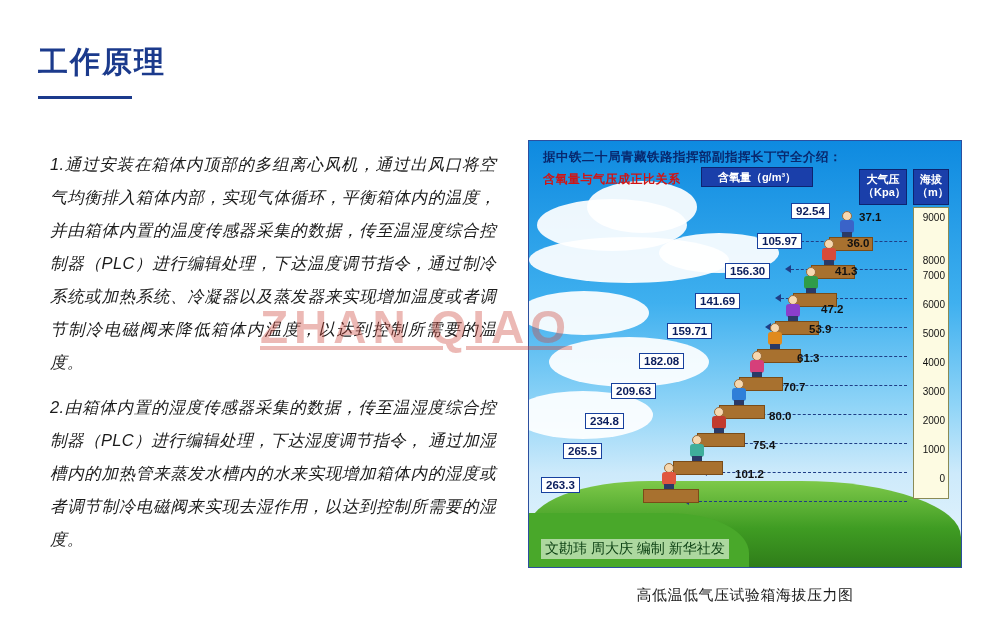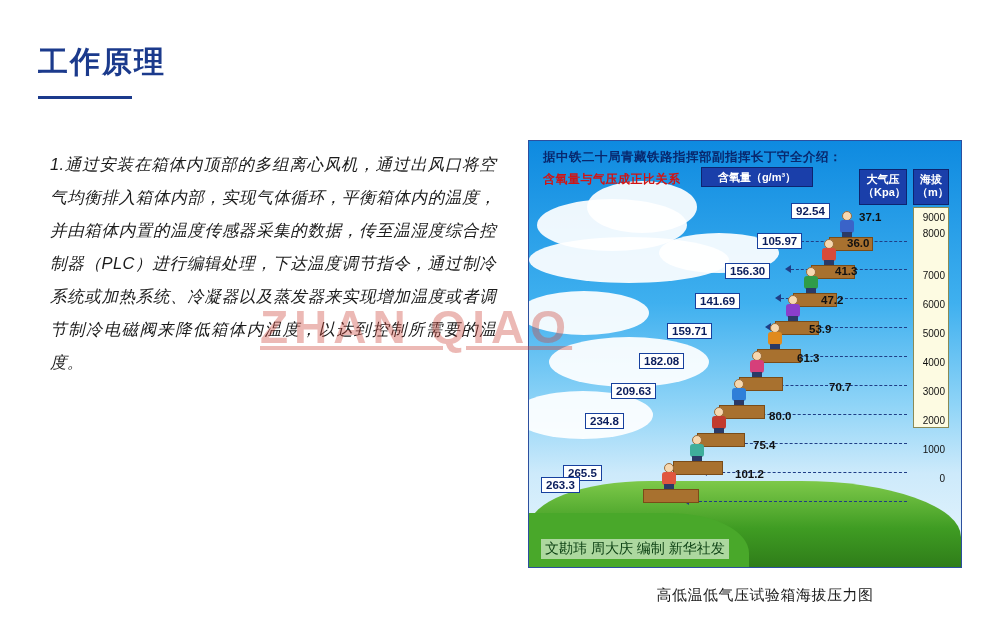--- a/index.html
+++ b/index.html
@@ -152,21 +152,21 @@
     width: 36px;
     height: 36px;
     padding-top: 3px;
   }
   
   .alt-axis {
     position: absolute;
     left: 384px;
     top: 66px;
     width: 36px;
-    height: 221px;
+    height: 292px;
     background: #fdfbe2;
     border: 1px solid #8a8a55;
     box-sizing: border-box;
   }
   .alt-tick {
     position: absolute;
     right: 3px;
     font-size: 10px;
     color: #111111;
     text-align: right;
@@ -270,41 +270,42 @@
     font-size: 46px;
     font-weight: bold;
     color: rgba(205, 70, 60, 0.38);
     letter-spacing: 6px;
     pointer-events: none;
     white-space: nowrap;
     text-decoration: underline;
   }
   .figure-caption {
     position: absolute;
-    left: 548px;
+    left: 528px;
     top: 586px;
     width: 434px;
     text-align: center;
     font-size: 15px;
     color: #1b1b1b;
     letter-spacing: 0.5px;
   }
 </style>
 </head>
 <body>
 
 <div class="page">
 
   <div class="heading-wrap">
     <h1 class="heading-title">工作原理</h1>
     <div class="heading-rule"></div>
   </div>
 
   <div class="body-text">
     <p>1.通过安装在箱体内顶部的多组离心风机，通过出风口将空气均衡排入箱体内部，实现气体循环，平衡箱体内的温度，并由箱体内置的温度传感器采集的数据，传至温湿度综合控制器（PLC）进行编辑处理，下达温度调节指令，通过制冷系统或加热系统、冷凝器以及蒸发器来实现增加温度或者调节制冷电磁阀来降低箱体内温度，以达到控制所需要的温度。</p>
+    <p>2.由箱体内置的湿度传感器采集的数据，传至温湿度综合控制器（PLC）进行编辑处理，下达湿度调节指令， 通过加湿槽内的加热管来蒸发水槽内的水来实现增加箱体内的湿度或者调节制冷电磁阀来实现去湿作用，以达到控制所需要的湿度。</p>
   </div>
 
   <div class="figure">
     <div class="chart">
 
       <div class="cloud" style="left:8px; top:58px; width:150px; height:52px;"></div>
       <div class="cloud" style="left:58px; top:40px; width:110px; height:52px;"></div>
       <div class="cloud" style="left:0px; top:96px; width:200px; height:46px;"></div>
       <div class="cloud" style="left:130px; top:92px; width:120px; height:40px;"></div>
       <div class="cloud" style="left:-10px; top:150px; width:130px; height:44px;"></div>
@@ -316,21 +317,21 @@
 
       <div class="chart-title">据中铁二十局青藏铁路指挥部副指挥长丁守全介绍：</div>
       <div class="chart-subtitle">含氧量与气压成正比关系</div>
 
       <div class="hdr-box hdr-oxygen">含氧量（g/m³）</div>
       <div class="hdr-box hdr-press">大气压（Kpa）</div>
       <div class="hdr-box hdr-alt">海拔（m）</div>
 
       <div class="alt-axis">
         <div class="alt-tick" style="top:4px;">9000</div>
-        <div class="alt-tick" style="top:20px;padding-left:20px;">8000</div>
+        <div class="alt-tick" style="top:47px;padding-left:20px;">8000</div>
         <div class="alt-tick" style="top:62px;">7000</div>
         <div class="alt-tick" style="top:91px;">6000</div>
         <div class="alt-tick" style="top:120px;">5000</div>
         <div class="alt-tick" style="top:149px;">4000</div>
         <div class="alt-tick" style="top:178px;">3000</div>
         <div class="alt-tick" style="top:207px;">2000</div>
         <div class="alt-tick" style="top:236px;">1000</div>
         <div class="alt-tick" style="top:265px;">0</div>
       </div>
 
@@ -421,30 +422,30 @@
       </div>
 
       <div class="ox-label" style="left:262px; top:62px;">92.54</div>
       <div class="ox-label" style="left:228px; top:92px;">105.97</div>
       <div class="ox-label" style="left:196px; top:122px;">156.30</div>
       <div class="ox-label" style="left:166px; top:152px;">141.69</div>
       <div class="ox-label" style="left:138px; top:182px;">159.71</div>
       <div class="ox-label" style="left:110px; top:212px;">182.08</div>
       <div class="ox-label" style="left:82px;  top:242px;text-align:center;">209.63</div>
       <div class="ox-label" style="left:56px;  top:272px;">234.8</div>
-      <div class="ox-label" style="left:34px;  top:302px;margin-top:22px;">265.5</div>
+      <div class="ox-label" style="left:34px;  top:302px;">265.5</div>
       <div class="ox-label" style="left:12px;  top:336px;">263.3</div>
 
       <div class="pr-label" style="left:330px; top:70px;">37.1</div>
       <div class="pr-label" style="left:318px; top:96px;">36.0</div>
       <div class="pr-label" style="left:306px; top:124px;">41.3</div>
-      <div class="pr-label" style="left:292px; top:153px;text-align:right;">47.2</div>
+      <div class="pr-label" style="left:292px; top:162px;text-align:right;">47.2</div>
       <div class="pr-label" style="left:280px; top:182px;">53.9</div>
       <div class="pr-label" style="left:268px; top:211px;">61.3</div>
-      <div class="pr-label" style="left:254px; top:240px;margin-left:46px;">70.7</div>
+      <div class="pr-label" style="left:254px; top:240px;">70.7</div>
       <div class="pr-label" style="left:240px; top:269px;">80.0</div>
       <div class="pr-label" style="left:224px; top:298px;">75.4</div>
       <div class="pr-label" style="left:206px; top:327px;">101.2</div>
 
       <div class="credit">文勘玮 周大庆 编制 新华社发</div>
     </div>
   </div>
 
   <div class="figure-caption">高低温低气压试验箱海拔压力图</div>
 

